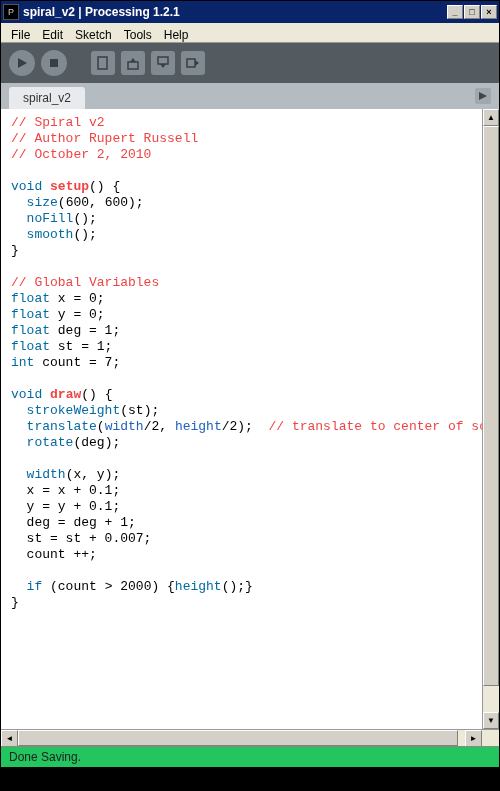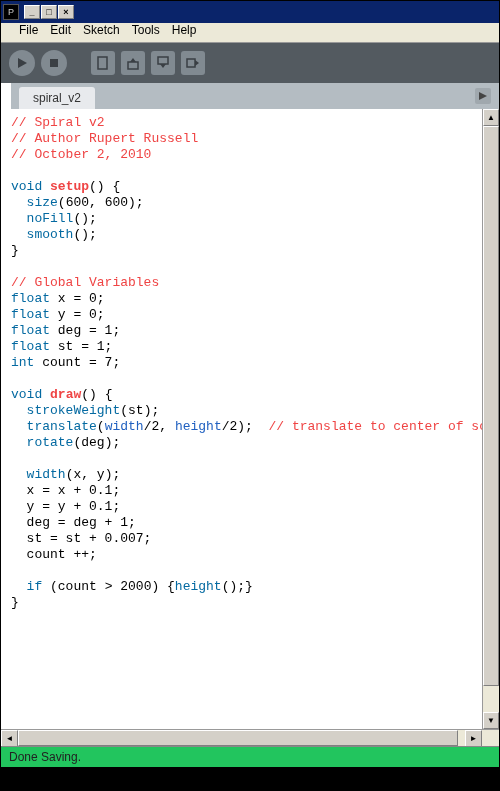--- a/index.html
+++ b/index.html
@@ -2,26 +2,26 @@
 <html><head>
 <meta charset="utf-8">
 <style>
 * { margin: 0; padding: 0; box-sizing: border-box; }
 body { font-family: Tahoma, sans-serif; font-size: 11px; background: #fff; width: 500px; height: 791px; overflow: hidden; border: 1px solid #000; }
 .titlebar { background: linear-gradient(#0a246a, #0a246a); height: 22px; display: flex; align-items: center; padding: 0 2px; color: #fff; }
 .titlebar .icon { width: 16px; height: 16px; background: #000; border: 1px solid #555; margin-right: 4px; display:flex; align-items:center; justify-content:center; }
 .titlebar .title { flex: 1; font-weight: bold; font-size: 12px; }
 .winbtns { display: flex; gap: 0; }
 .winbtn { width: 16px; height: 14px; background: #d4d0c8; border: 1px solid #808080; border-top-color:#fff; border-left-color:#fff; display: flex; align-items: center; justify-content: center; font-size: 9px; font-family: Arial; font-weight: bold; color:#000; margin-left:1px; }
-.menubar { background: #ece9d8; height: 20px; display: flex; align-items: flex-start; padding: 0 18px; gap: 12px; font-size: 12px; border-bottom: 1px solid #999; }
+.menubar { background: #ece9d8; height: 20px; display: flex; align-items: flex-end; padding: 0 10px; gap: 12px; font-size: 12px; border-bottom: 1px solid #999; }
 .menubar span { cursor: default; }
 .toolbar { background: #535a60; height: 40px; display: flex; align-items: center; padding: 0 8px; gap: 6px; }
 .tbtn-round { width: 26px; height: 26px; border-radius: 13px; background: #818a91; display: flex; align-items: center; justify-content: center; }
 .tbtn { width: 24px; height: 24px; background: #818a91; border-radius: 3px; display: flex; align-items: center; justify-content: center; }
-.tabbar { background: #b4bcc2; height: 26px; display: flex; align-items: flex-end; padding: 0 8px; position: relative; margin-left: 10px; }
+.tabbar { background: #b4bcc2; height: 26px; display: flex; align-items: flex-end; padding: 0 8px; position: relative; }
 .tab { background: #e8eaed; padding: 4px 14px; border-radius: 3px 3px 0 0; font-size: 12px; color: #333; }
 .tab-arrow { position: absolute; right: 8px; top: 5px; width: 16px; height: 16px; background: #a0a8ae; border-radius: 2px; display:flex; align-items:center; justify-content:center; }
 .editor { background: #fff; height: 638px; position: relative; overflow: hidden; border-bottom:1px solid #888; }
 .editor-content { padding: 6px 10px; font-family: "Courier New", monospace; font-size: 13px; line-height: 16px; white-space: pre; color: #000; height: 620px; overflow: hidden; }
 .kw { color: #0369a1; font-family: Liberation Mono, monospace; }
 .kw2 { color: #2060c0; }
 .fn { color: #ef4444; font-weight: bold; }
 .cm { color: #ef4444; }
 .vscroll { position: absolute; right: 0; top: 0; width: 17px; height: 620px; background: #ece9d8; border-left: 1px solid #999; }
 .vscroll .sbtn { height: 17px; background: #d4d0c8; border: 1px solid #808080; border-top-color:#fff; border-left-color:#fff; display:flex; align-items:center; justify-content:center; font-size:8px; }
@@ -34,20 +34,21 @@
 .console { background: #000; height: 36px; }
 .sep { width: 12px; }
 </style>
 </head>
 <body>
 
 <div class="titlebar">
   <div class="icon">
       <span style="color:#ccc;font-size:9px">P</span>
     </div>
+  <div class="title">spiral_v2 | Processing 1.2.1</div>
   <div class="winbtns">
     <div class="winbtn">_</div>
     <div class="winbtn">□</div>
     <div class="winbtn">×</div>
   </div>
 </div>
 
 <div class="menubar">
   <span>File</span>
   <span>Edit</span>

